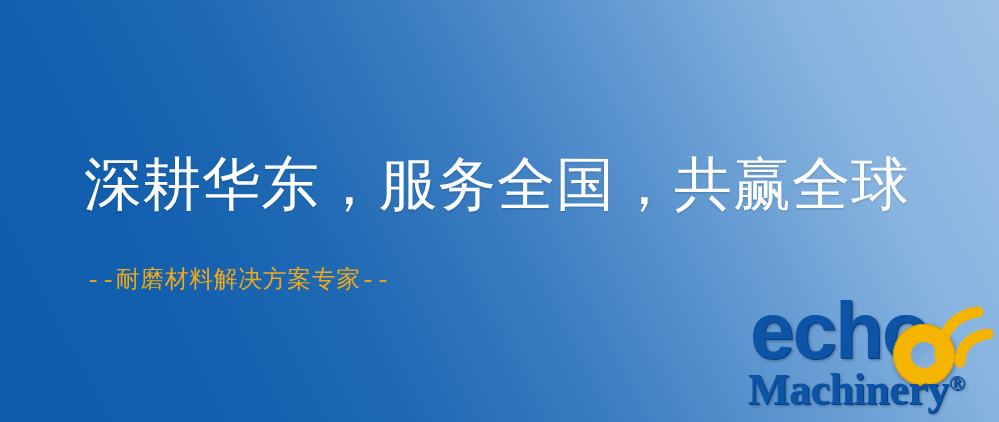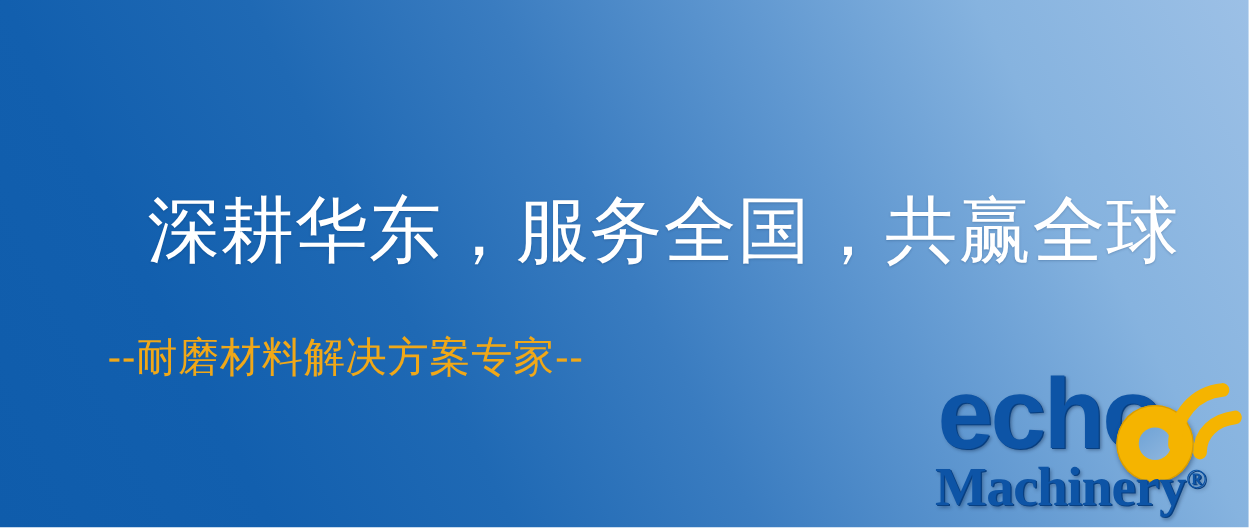--- a/index.html
+++ b/index.html
@@ -31,30 +31,29 @@
     position: absolute;
     left: 84px;
     top: 155px;
     font-family: "Liberation Serif", "DejaVu Serif", serif;
     font-size: 58px;
     line-height: 1.05;
     color: #ffffff;
     letter-spacing: 1px;
     white-space: nowrap;
     text-shadow: 0 1px 2px rgba(0, 30, 70, 0.22);
-    margin-left: 34px;
   }
 
   
   .subtitle {
     position: absolute;
     left: 86px;
     top: 268px;
-    font-family: Liberation Sans, sans-serif;
-    font-size: 33px;
+    font-family: Liberation Mono, monospace;
+    font-size: 24px;
     line-height: 1.1;
     color: #f0a818;
     letter-spacing: 0.5px;
     white-space: nowrap;
   }
 
   
   .logo {
     position: absolute;
     left: 748px;

